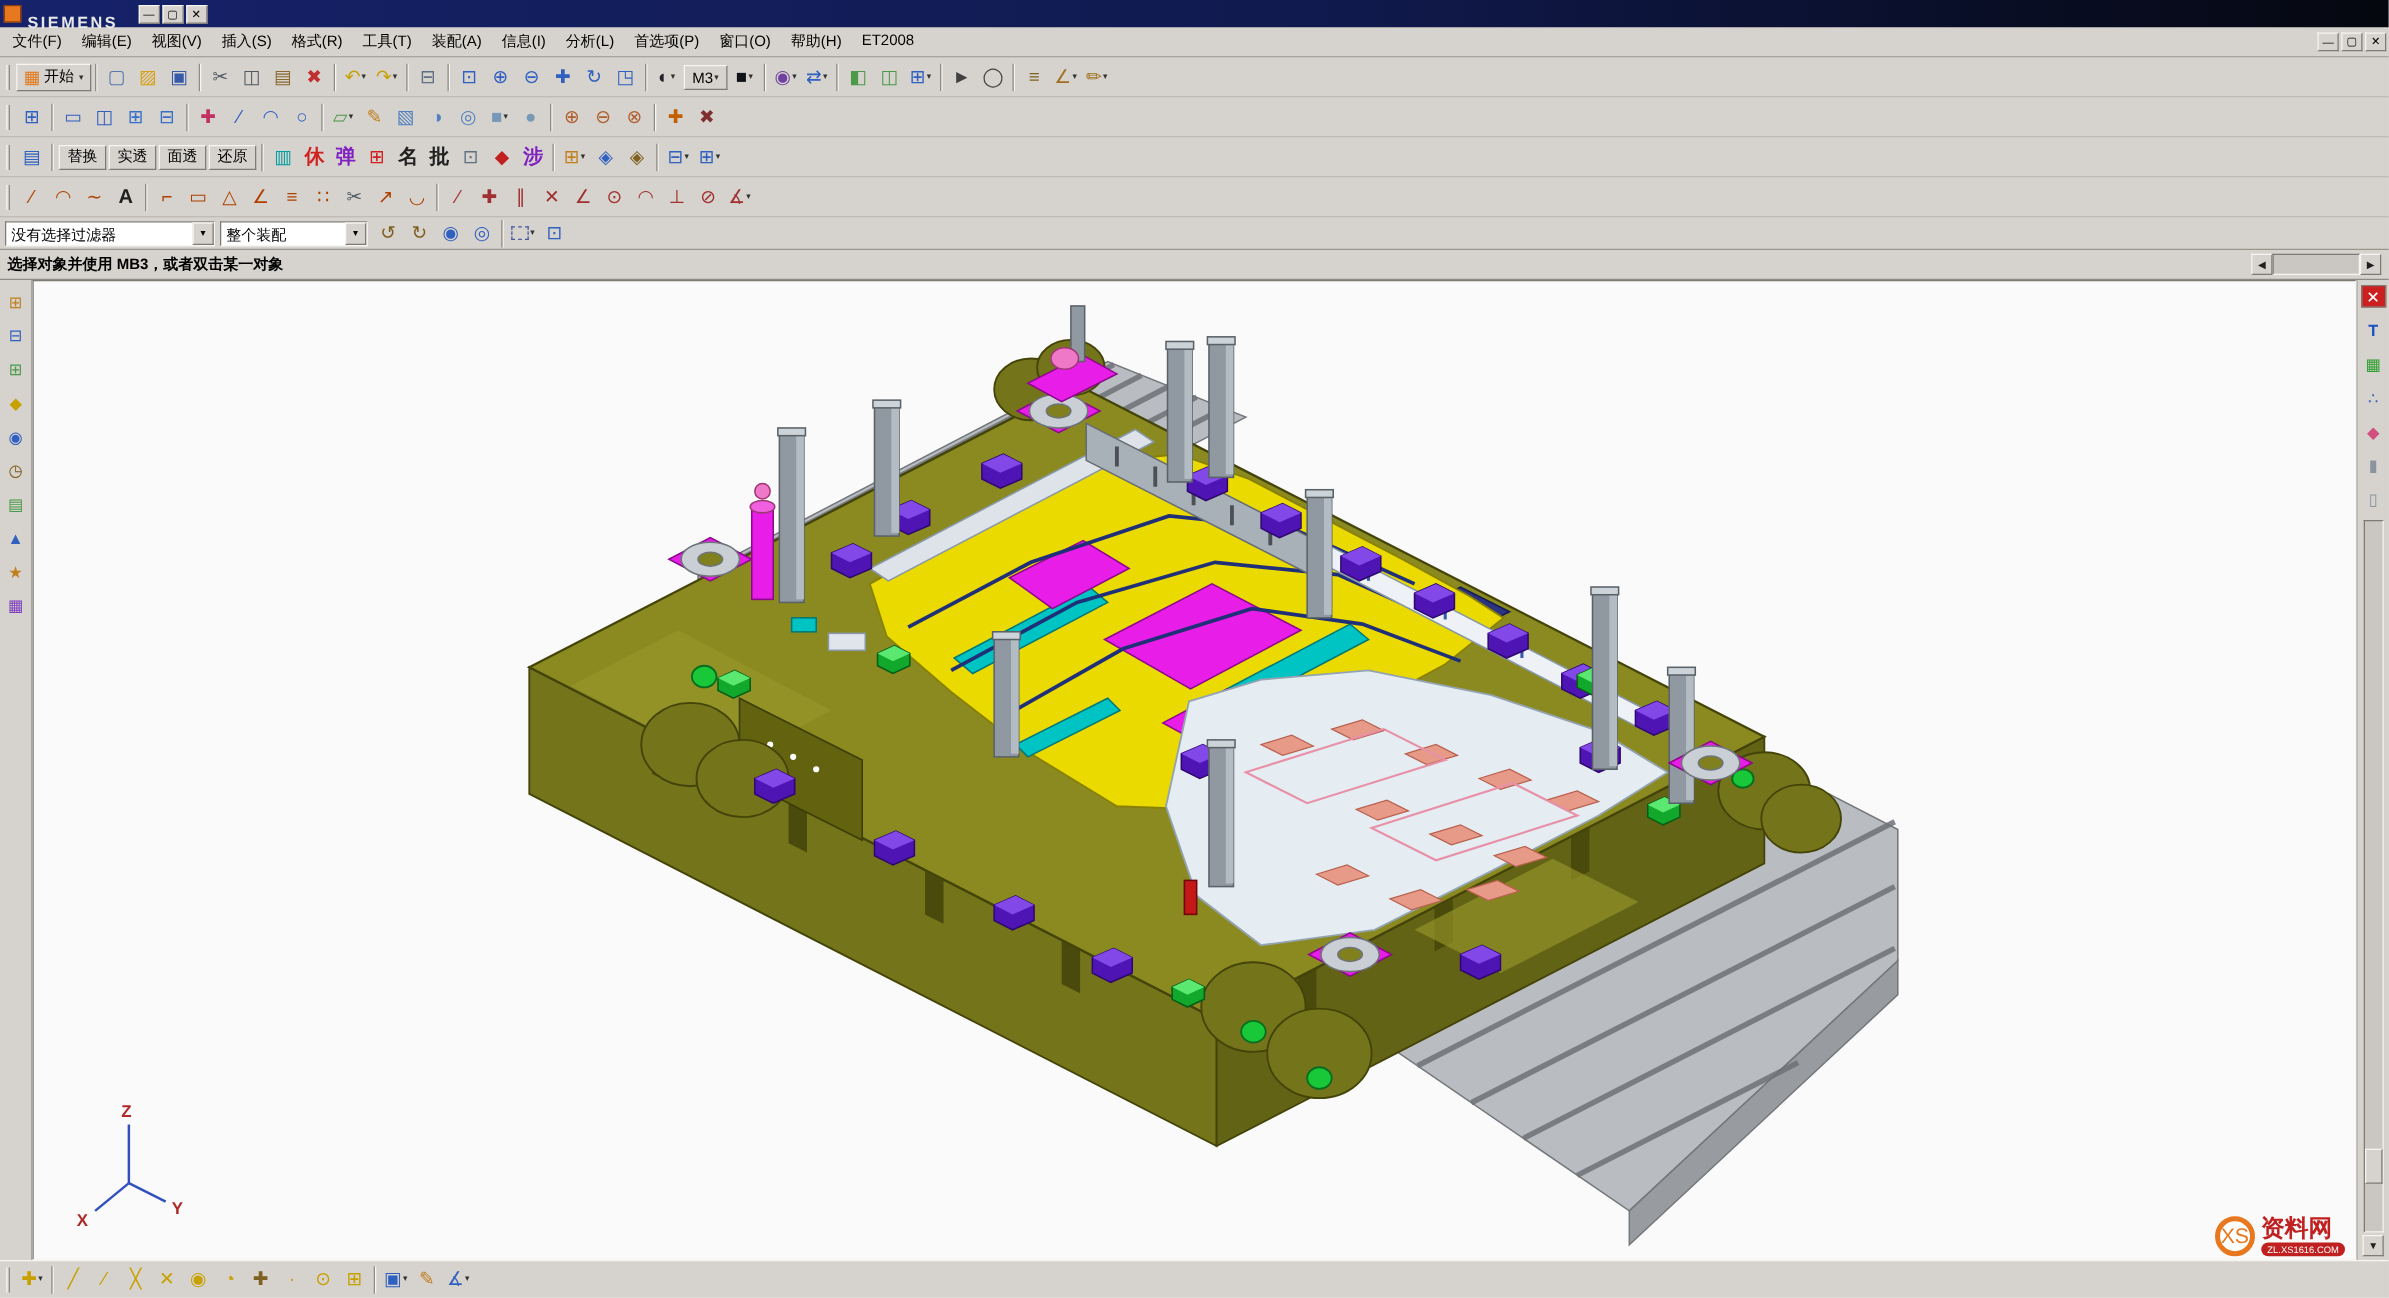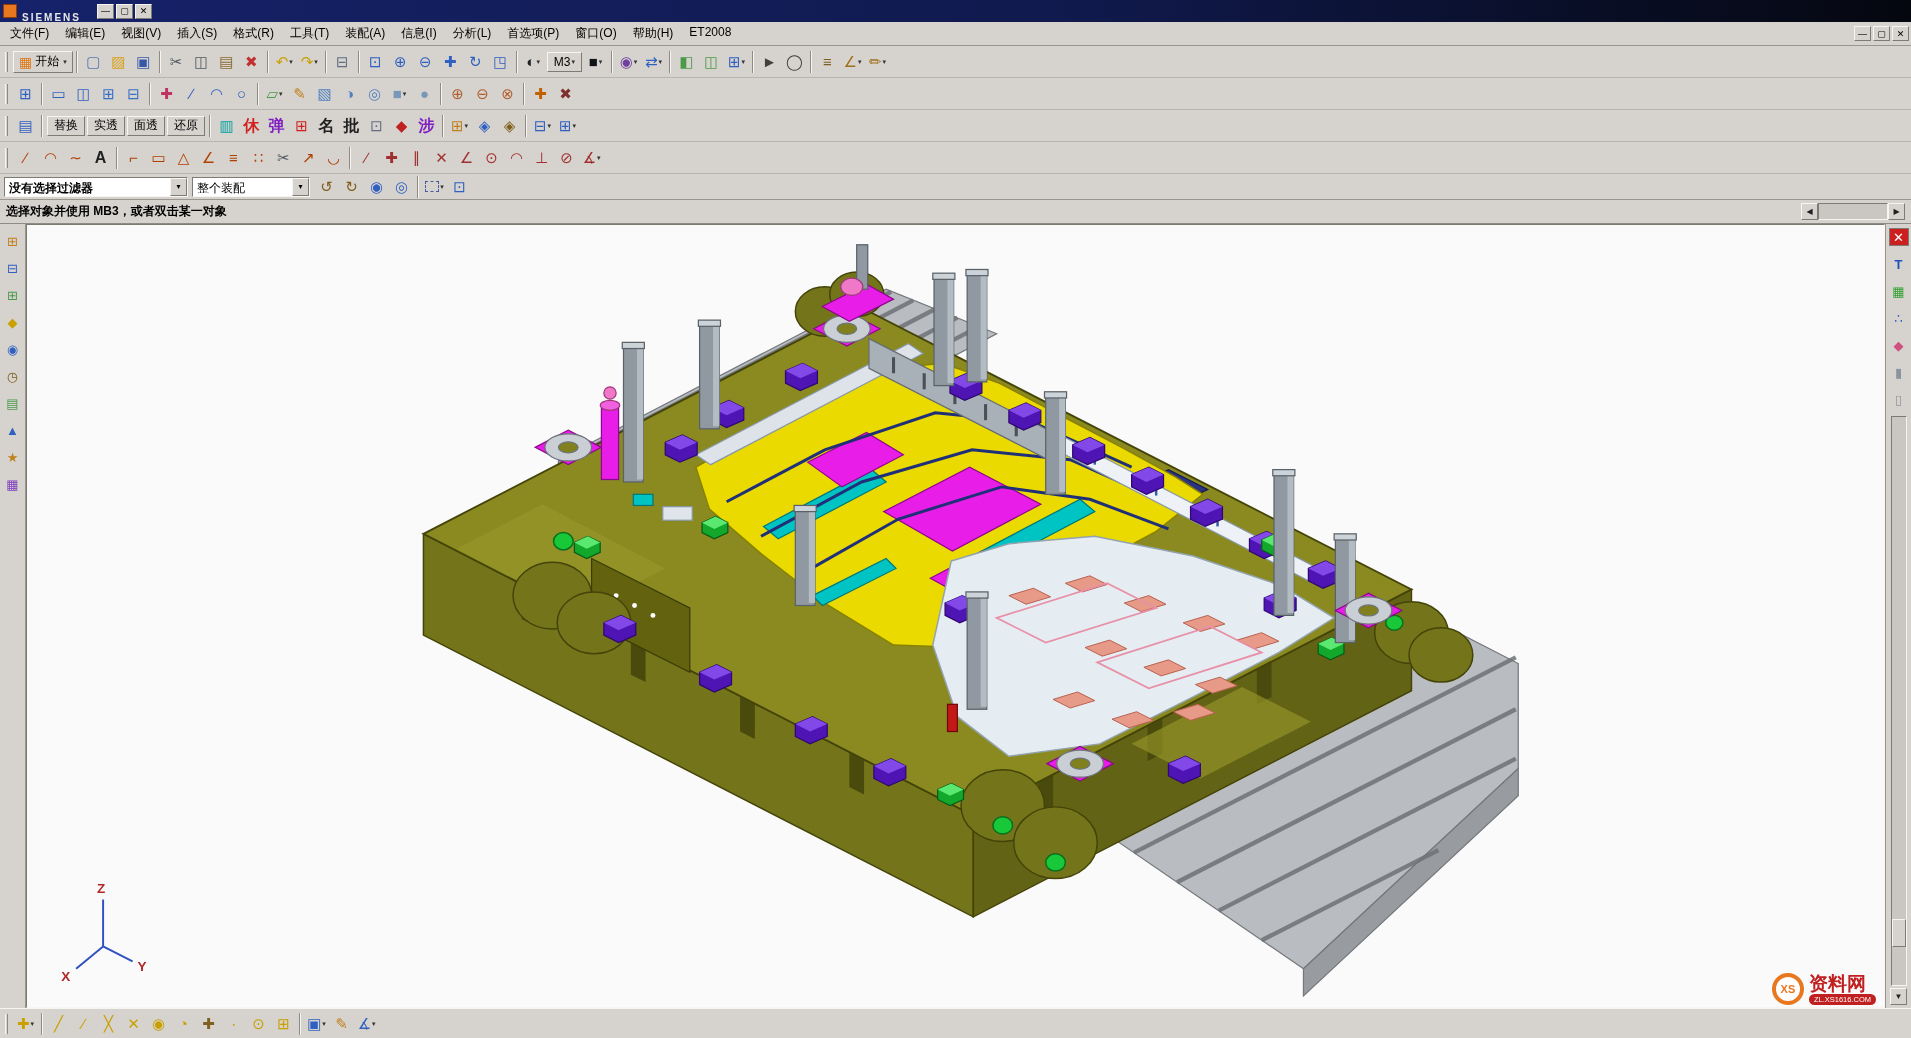--- a/index.html
+++ b/index.html
@@ -5,21 +5,21 @@
   * { box-sizing: border-box; margin: 0; padding: 0; }
   html,body { width:1911px; height:1038px; overflow:hidden;
     font-family:"Liberation Sans","DejaVu Sans",sans-serif; font-size:12px;
     background:#d6d3ce; }
 
   
   .titlebar { height:22px; display:flex; align-items:center; padding:0 3px;
     background:linear-gradient(90deg,#16226a 0%,#101a4e 55%,#05070f 100%); color:#fff; }
   .app-icon { width:14px; height:14px; background:#e87820; border:1px solid #903e08; margin-right:5px; }
   .title-text { font-weight:bold; font-size:12.5px; flex:1; white-space:nowrap; }
-  .brand { font-weight:bold; letter-spacing:2px; font-size:10px; margin-right:14px; color:#e8e8e8;margin-top:12px; }
+  .brand { font-weight:bold; letter-spacing:2px; font-size:13px; margin-right:14px; color:#e8e8e8;margin-top:12px; }
   .winbtn { width:17px; height:15px; display:inline-flex; align-items:center; justify-content:center;
     background:#d6d3ce; color:#000; font-size:9px; margin-left:2px;
     border:1px solid; border-color:#f7f5f1 #7e7a74 #7e7a74 #f7f5f1; }
 
   
   .menubar { height:24px; display:flex; align-items:center; background:#d6d3ce;
     border-bottom:1px solid #9a968e; padding:0 2px; }
   .menu-item { padding:3px 8px; white-space:nowrap; cursor:default; }
   .menubar .spacer { flex:1; }
 
@@ -44,21 +44,21 @@
   .dashbox { width:14px; height:11px; border:1px dashed #4858a0; }
 
   
   .selbar { height:26px; display:flex; align-items:center; background:#d6d3ce;
     border-bottom:1px solid #9a968e; padding:0 4px; gap:4px; }
   .combo { display:flex; align-items:stretch; height:20px; background:#fff;
     border:1px solid; border-color:#7e7a74 #f7f5f1 #f7f5f1 #7e7a74; }
   .combo .val { padding:2px 4px; white-space:nowrap; overflow:hidden; }
   .combo .dd { width:17px; display:flex; align-items:center; justify-content:center; font-size:8px;
     background:#d6d3ce; border:1px solid; border-color:#f7f5f1 #7e7a74 #7e7a74 #f7f5f1; }
-  .combo.filter { width:184px;font-weight:bold; } .combo.scope { width:118px; }
+  .combo.filter { width:168px; } .combo.scope { width:118px; }
 
   
   .promptbar { height:24px; display:flex; align-items:center; background:#d6d3ce;
     border-bottom:1px solid #8e8a84; padding:0 6px; }
   .prompt-text { font-weight:bold; flex:1; }
   .prompt-scroll { display:flex; align-items:center; height:18px; }
   .scr-btn { width:17px; height:17px; display:inline-flex; align-items:center; justify-content:center;
     font-size:8px; background:#d6d3ce; color:#202020;
     border:1px solid; border-color:#f7f5f1 #7e7a74 #7e7a74 #f7f5f1; }
   .scr-track { width:70px; height:17px; background:#cac7c2;
@@ -80,22 +80,22 @@
   .vthumb { position:absolute; left:0; right:0; bottom:38px; height:28px; background:#d6d3ce;
     border:1px solid; border-color:#f7f5f1 #7e7a74 #7e7a74 #f7f5f1; }
 
   
   .bottombar { height:30px; display:flex; align-items:center; background:#d6d3ce;
     border-top:1px solid #f7f5f1; padding:0 4px; }
 
   
   .watermark { position:absolute; right:8px; bottom:2px; z-index:60; display:flex; align-items:center; gap:5px; }
   .wm-circle { width:32px; height:32px; border:4px solid #e87820; border-radius:50%;
-    display:flex; align-items:center; justify-content:center; color:#e87820; font-weight:bold;
-    font-size:11px; background:rgba(255,255,255,.85); }
+    display:flex; align-items:center; justify-content:center; color:#e87820; font-weight:normal;
+    font-size:17px; background:rgba(255,255,255,.85); }
   .wm-col { display:flex; flex-direction:column; align-items:flex-start; gap:1px; }
   .wm-site { color:#c02020; font-weight:bold; font-size:19px; line-height:1; }
   .wm-url { background:#c02020; color:#fff; font-size:7.5px; padding:1px 5px; border-radius:7px; }
 
   
   .bed{fill:#b9bdc1;stroke:#74787c;stroke-width:1}
   .bedface{fill:#989ca0;stroke:#74787c;stroke-width:1}
   .bedslot{stroke:#6d7175;stroke-width:3.5;fill:none;opacity:.85}
   .olivetop{fill:#8a8a20;stroke:#44440a;stroke-width:1.5}
   .oliveL{fill:#74741a;stroke:#44440a;stroke-width:1.2}

